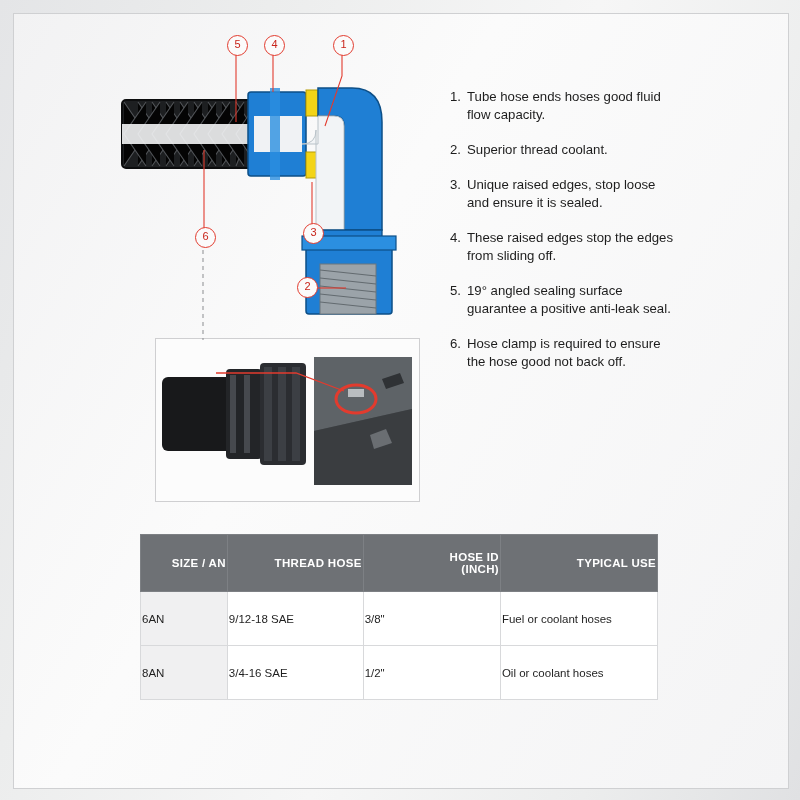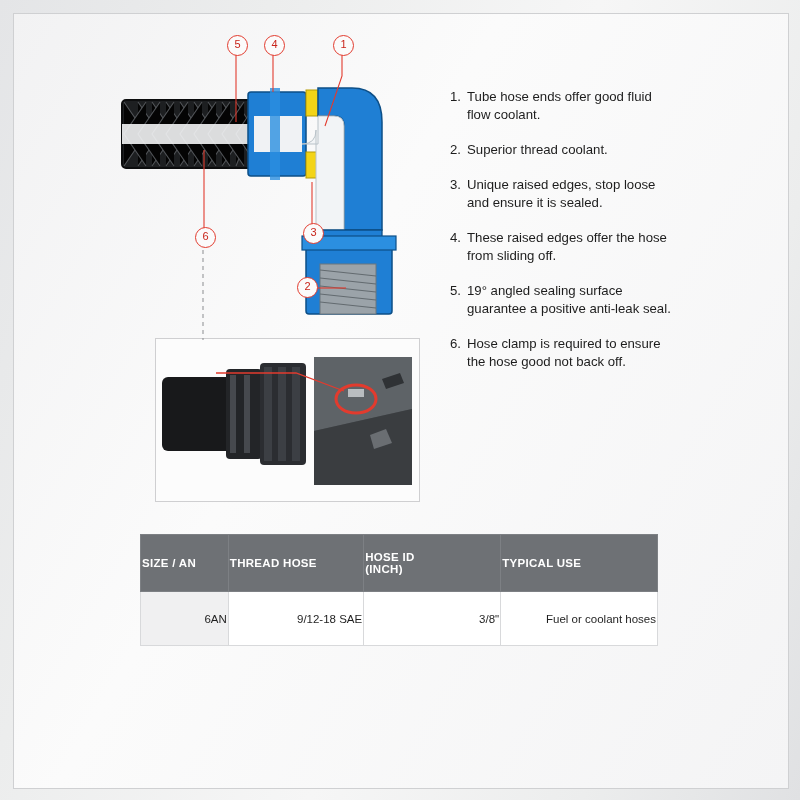--- a/index.html
+++ b/index.html
@@ -89,29 +89,28 @@
     color: #1f1f1f;
     background: #ffffff;
   }
   thead th {
     background: #6e7175;
     color: #ffffff;
     font-weight: bold;
     font-size: 11.5px;
     height: 54px;
     border: 1px solid #7d8084;
-    text-align: left;
+    text-align: right;
     letter-spacing: .3px;
   }
   tbody td {
     height: 51px;
     border: 1px solid #d8d9db;
-    text-align: right;
+    text-align: left;
     background: #ffffff;
-    padding-left: 42px;
   }
   tbody td.first {
     background: #f0f0f1;
   }
   .nowrapline { display: block; }
 </style>
 </head>
 <body>
 
 <div id="page">
@@ -190,33 +189,33 @@
     <div class="callout" style="left:144px; top:5px;">4</div>
     <div class="callout" style="left:213px; top:5px;">1</div>
     <div class="callout" style="left:183px; top:193px;">3</div>
     <div class="callout" style="left:75px;  top:197px;">6</div>
     <div class="callout" style="left:177px; top:247px;">2</div>
   </div>
 
   <div class="features">
     <div class="feature">
       <span class="num">1.</span>
-      <span class="txt">Tube hose ends offer good fluid flow coolant.</span>
+      <span class="txt">Tube hose ends hoses good fluid flow capacity.</span>
     </div>
     <div class="feature">
       <span class="num">2.</span>
       <span class="txt">Superior thread coolant.</span>
     </div>
     <div class="feature">
       <span class="num">3.</span>
       <span class="txt">Unique raised edges, stop loose and ensure it is sealed.</span>
     </div>
     <div class="feature">
       <span class="num">4.</span>
-      <span class="txt">These raised edges offer the hose from sliding off.</span>
+      <span class="txt">These raised edges stop the edges from sliding off.</span>
     </div>
     <div class="feature">
       <span class="num">5.</span>
       <span class="txt">19° angled sealing surface guarantee a positive anti-leak seal.</span>
     </div>
     <div class="feature">
       <span class="num">6.</span>
       <span class="txt">Hose clamp is required to ensure the hose good not back off.</span>
     </div>
   </div>
@@ -275,15 +274,21 @@
         </th>
       </tr>
     </thead>
     <tbody>
       <tr>
         <td class="first">6AN</td>
         <td>9/12-18 SAE</td>
         <td>3/8"</td>
         <td>Fuel or coolant hoses</td>
       </tr>
+      <tr>
+        <td class="first">8AN</td>
+        <td>3/4-16 SAE</td>
+        <td>1/2"</td>
+        <td>Oil or coolant hoses</td>
+      </tr>
     </tbody>
   </table>
 </div>
 
 </body></html>

